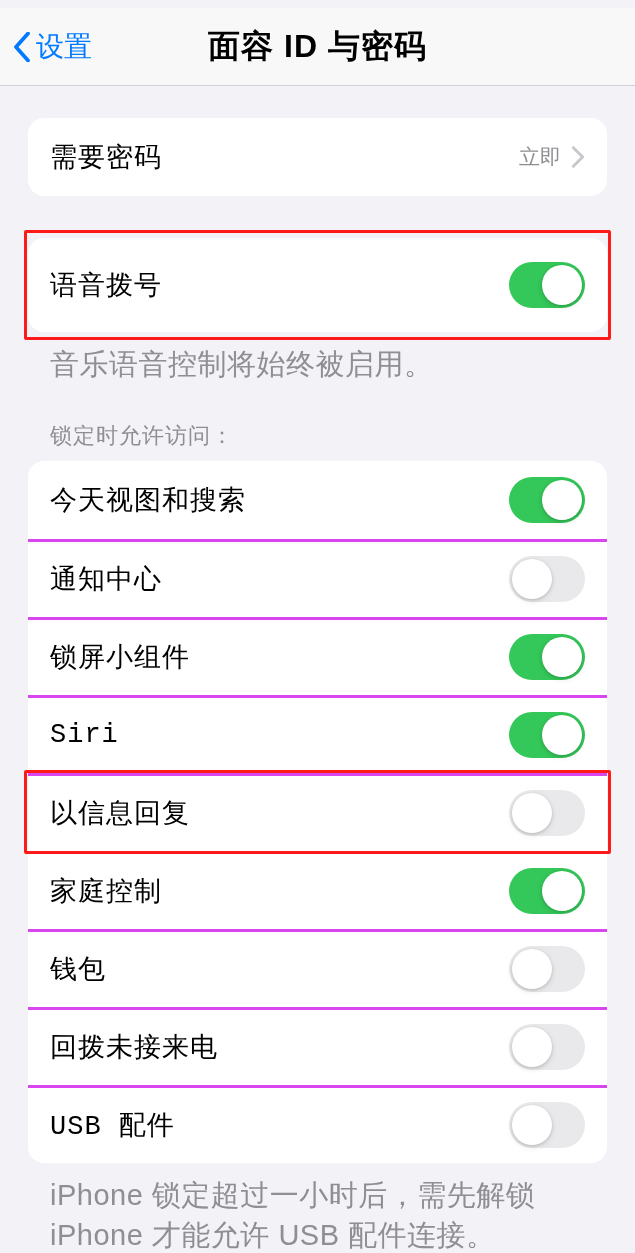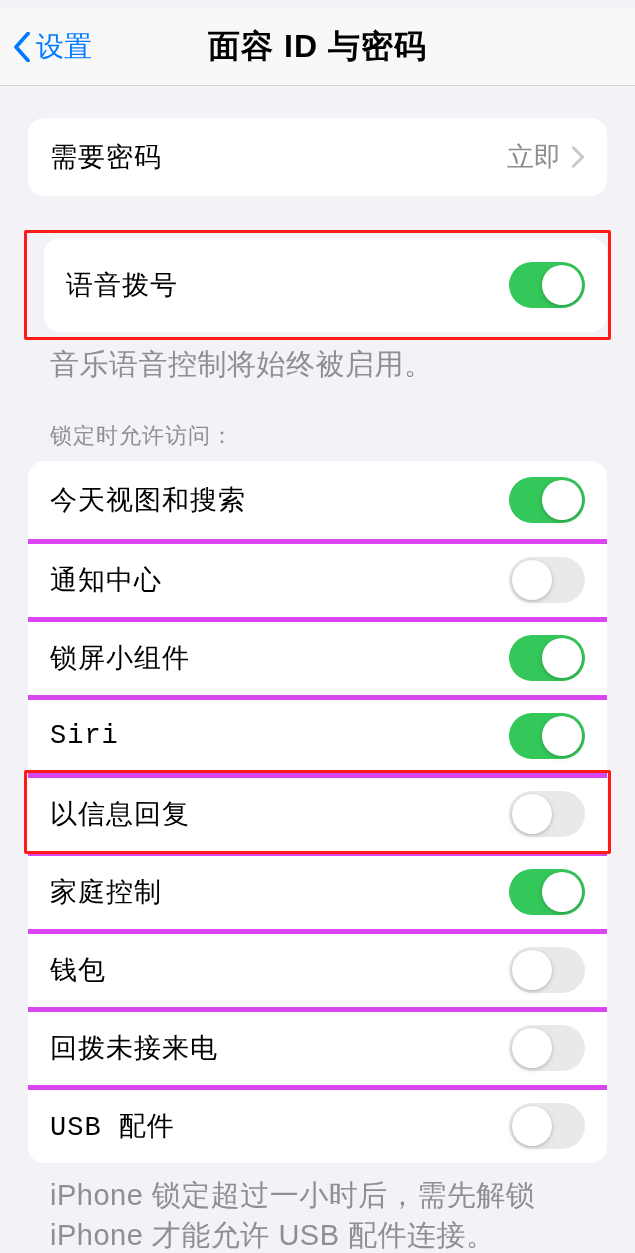--- a/index.html
+++ b/index.html
@@ -53,33 +53,33 @@
       font-family: Liberation Mono, monospace;
     }
     .group.mt32 { margin-top: 32px; }
     .row {
       display: flex;
       align-items: center;
       justify-content: space-between;
       padding: 0 22px;
       height: 78px;
     }
-    .row + .row { border-top: 5px solid #d946ef; }
+    .row + .row { border-top: 3px solid #d946ef; }
     .row-label {
       font-size: 27px;
       color: #000;
       letter-spacing: 1px;
     }
     .row-right {
       display: flex;
       align-items: center;
       gap: 10px;
     }
     .row-value {
-      font-size: 27px;
+      font-size: 21px;
       color: #8e8e93;
     }
     .chevron-right {
       width: 14px;
       height: 24px;
       display: flex;
       align-items: center;
     }
     .toggle {
       width: 76px;
@@ -145,21 +145,21 @@
         <span class="row-value">立即</span>
         <span class="chevron-right">
           <svg width="14" height="24" viewBox="0 0 12 20">
               <polyline points="2,2 10,10 2,18" fill="none" stroke="#c7c7cc" stroke-width="2.5" stroke-linecap="round" stroke-linejoin="round"></polyline>
             </svg>
         </span>
       </span>
     </div>
   </div>
 
-  <div style="position:relative; margin-top:42px;padding-left:16px;">
+  <div style="position:relative; margin-top:42px;">
     <div class="group" style="position:relative;">
       <div class="row" style="height:94px;">
         <span class="row-label">语音拨号</span>
         <span class="toggle on">
             <span class="knob"></span>
           </span>
       </div>
     </div>
     <div class="highlight-overlay" style="top:-8px; left:-4px; right:-4px; bottom:-8px;"></div>
   </div>

